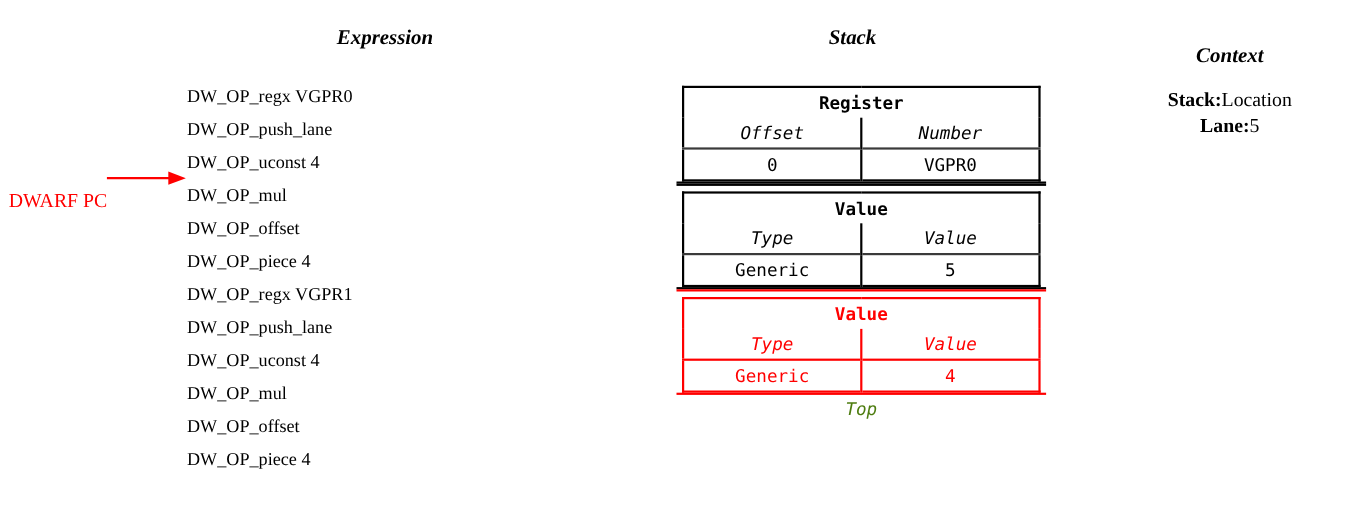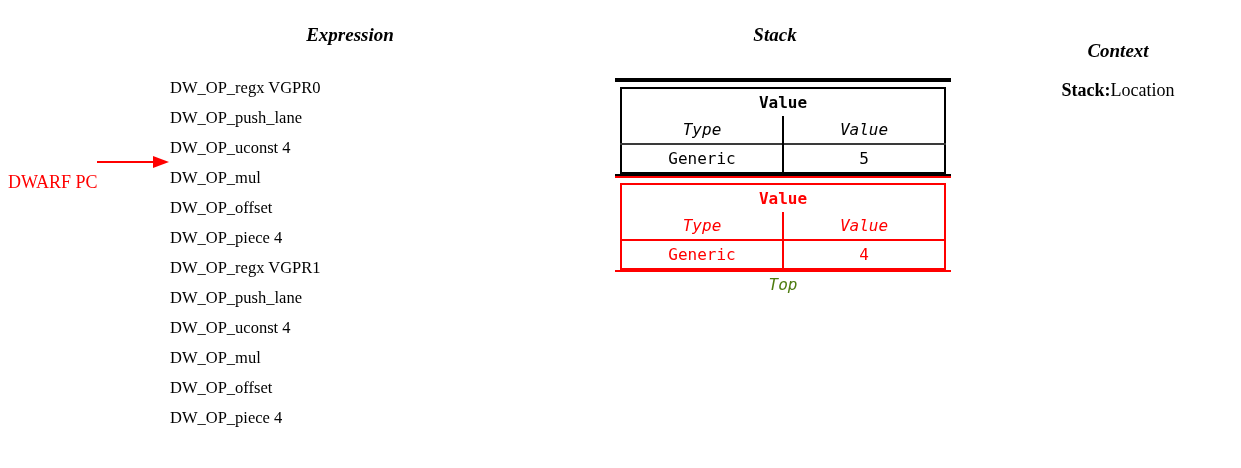--- a/index.html
+++ b/index.html
@@ -178,20 +178,35 @@
 
 <div id="dwarf-pc-marker">
   <span id="dwarf-pc-label">DWARF PC</span>
   <svg id="dwarf-pc-arrow" width="72" height="16" viewBox="0 0 72 16">
     <line x1="0" y1="8" x2="57" y2="8" stroke="#ff0000" stroke-width="2"></line>
     <polygon points="56,2 72,8 56,14" fill="#ff0000"></polygon>
   </svg>
 </div>
 
 <div id="stack-area">
+    <table class="stack-table">
+      <tbody>
+        <tr class="row-title">
+          <td class="tbl-title" colspan="2">Register</td>
+        </tr>
+        <tr class="row-colhead">
+          <td class="tbl-colhead cell-left">Offset</td>
+          <td class="tbl-colhead cell-right">Number</td>
+        </tr>
+        <tr class="row-data">
+          <td class="cell-left">0</td>
+          <td class="cell-right">VGPR0</td>
+        </tr>
+      </tbody>
+    </table>
     <div class="stack-sep"></div>
     <div class="stack-gap"></div>
     <table class="stack-table">
       <tbody>
         <tr class="row-title">
           <td class="tbl-title" colspan="2">Value</td>
         </tr>
         <tr class="row-colhead">
           <td class="tbl-colhead cell-left">Type</td>
           <td class="tbl-colhead cell-right">Value</td>
@@ -218,13 +233,14 @@
           <td class="cell-right">4</td>
         </tr>
       </tbody>
     </table>
     <div id="stack-top-rule"></div>
     <div id="stack-top-label">Top</div>
   </div>
 
 <div id="context-list">
     <div class="context-row"><span class="context-key">Stack:</span><span class="context-val">Location</span></div>
+    <div class="context-row"><span class="context-key">Lane:</span><span class="context-val">5</span></div>
   </div>
 
 </body></html>

